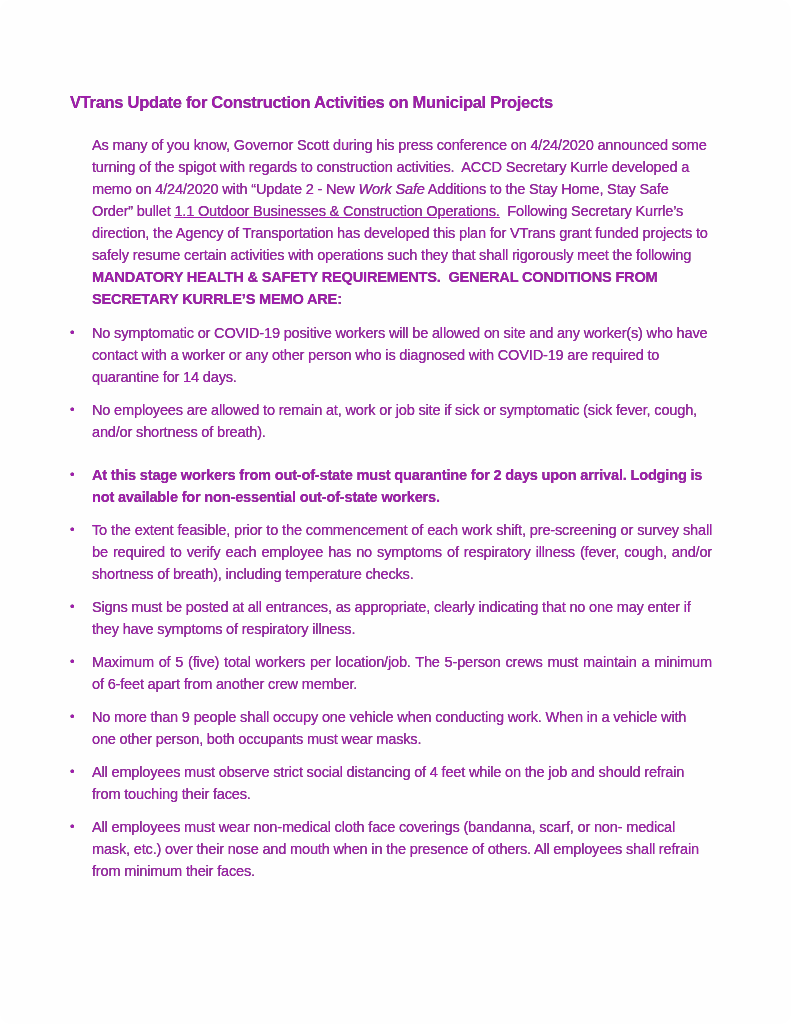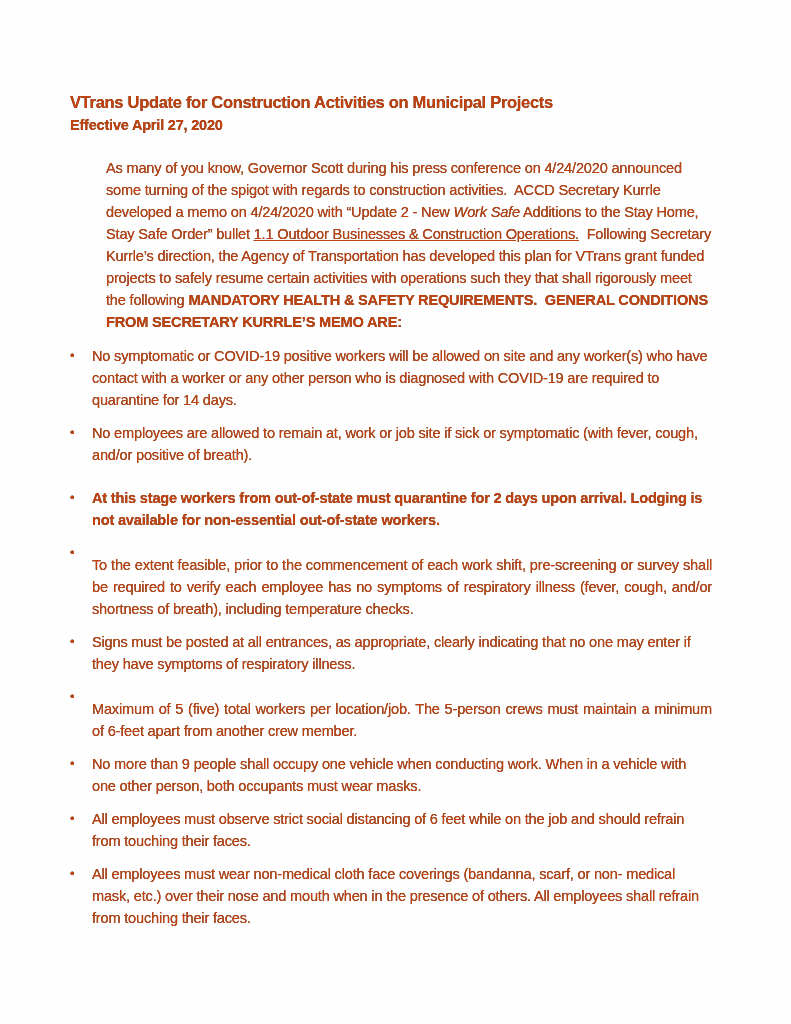--- a/index.html
+++ b/index.html
@@ -8,21 +8,21 @@
     background: #ffffff;
   }
   .page {
     position: relative;
     width: 791px;
     height: 1024px;
     background: #fefefe;
     box-sizing: border-box;
     padding: 92px 79px 40px 70px;
     font-family: "Liberation Sans", "DejaVu Sans", sans-serif;
-    color: #c2410c;
+    color: #a21caf;
     font-size: 14.6px;
     line-height: 22px;
     letter-spacing: -0.2px;
     text-shadow: 0 0 0.3px rgba(0,0,0,0.75);
     overflow: hidden;
     border-radius: 11px;
   }
   .indent {
     margin-left: 22px;
   }
@@ -33,21 +33,21 @@
     letter-spacing: -0.3px;
     margin: 0;
   }
   .doc-subtitle {
     font-size: 14.5px;
     font-weight: 700;
     line-height: 20px;
     margin: 3px 0 0 0;
   }
   .intro {
-    margin: 22px 0 0 36px;
+    margin: 22px 0 0 22px;
     max-width: 620px;
   }
   .seg-normal { font-style: normal; }
   .seg-italic { font-style: italic; }
   .seg-underline { text-decoration: underline; }
   .seg-bold { font-weight: 700; }
   .bullet-list {
     margin-top: 12px;
   }
   .bullet-item {
@@ -56,51 +56,49 @@
     margin-bottom: 11px;
   }
   .bullet-item.extra-gap {
     margin-top: 21px;
   }
   .bullet-item.bold .bullet-text {
     font-weight: 700;
   }
   .bullet-item.justify .bullet-text {
     text-align: justify;
-    margin-top: 12px;
   }
   .bullet-marker {
     flex: 0 0 22px;
     width: 22px;
     font-size: 13px;
     line-height: 22px;
   }
   .bullet-text {
     flex: 1 1 auto;
     max-width: 620px;
   }
 </style>
 </head>
 <body>
 
 <div class="page">
   <h1 class="doc-title indent">VTrans Update for Construction Activities on Municipal Projects</h1>
-  <h2 class="doc-subtitle indent">Effective April 27, 2020</h2>
 
   <p class="intro"><span class="seg-normal">As many of you know, Governor Scott during his press conference on 4/24/2020 announced some turning of the spigot with regards to construction activities.&nbsp; ACCD Secretary Kurrle developed a memo on 4/24/2020 with “Update 2 - New </span><span class="seg-italic">Work Safe</span><span class="seg-normal"> Additions to the Stay Home, Stay Safe Order” bullet </span><span class="seg-underline">1.1 Outdoor Businesses &amp; Construction Operations.</span><span class="seg-normal">&nbsp; Following Secretary Kurrle’s direction, the Agency of Transportation has developed this plan for VTrans grant funded projects to safely resume certain activities with operations such they that shall rigorously meet the following </span><span class="seg-bold">MANDATORY HEALTH &amp; SAFETY REQUIREMENTS.&nbsp; GENERAL CONDITIONS FROM SECRETARY KURRLE’S MEMO ARE:</span></p>
 
   <div class="bullet-list">
 
   <div class="bullet-item">
         <span class="bullet-marker">•</span>
         <span class="bullet-text">No symptomatic or COVID-19 positive workers will be allowed on site and any worker(s) who have contact with a worker or any other person who is diagnosed with COVID-19 are required to quarantine for 14 days.</span>
       </div>
       <div class="bullet-item">
         <span class="bullet-marker">•</span>
-        <span class="bullet-text">No employees are allowed to remain at, work or job site if sick or symptomatic (with fever, cough, and/or positive of breath).</span>
+        <span class="bullet-text">No employees are allowed to remain at, work or job site if sick or symptomatic (sick fever, cough, and/or shortness of breath).</span>
       </div>
       <div class="bullet-item bold extra-gap">
         <span class="bullet-marker">•</span>
         <span class="bullet-text">At this stage workers from out-of-state must quarantine for 2 days upon arrival. Lodging is not available for non-essential out-of-state workers.</span>
       </div>
       <div class="bullet-item justify">
         <span class="bullet-marker">•</span>
         <span class="bullet-text">To the extent feasible, prior to the commencement of each work shift, pre-screening or survey shall be required to verify each employee has no symptoms of respiratory illness (fever, cough, and/or shortness of breath), including temperature checks.</span>
       </div>
       <div class="bullet-item">
@@ -110,20 +108,20 @@
       <div class="bullet-item justify">
         <span class="bullet-marker">•</span>
         <span class="bullet-text">Maximum of 5 (five) total workers per location/job. The 5-person crews must maintain a minimum of 6-feet apart from another crew member.</span>
       </div>
       <div class="bullet-item">
         <span class="bullet-marker">•</span>
         <span class="bullet-text">No more than 9 people shall occupy one vehicle when conducting work. When in a vehicle with one other person, both occupants must wear masks.</span>
       </div>
       <div class="bullet-item">
         <span class="bullet-marker">•</span>
-        <span class="bullet-text">All employees must observe strict social distancing of 6 feet while on the job and should refrain from touching their faces.</span>
+        <span class="bullet-text">All employees must observe strict social distancing of 4 feet while on the job and should refrain from touching their faces.</span>
       </div>
       <div class="bullet-item">
         <span class="bullet-marker">•</span>
-        <span class="bullet-text">All employees must wear non-medical cloth face coverings (bandanna, scarf, or non- medical mask, etc.) over their nose and mouth when in the presence of others. All employees shall refrain from touching their faces.</span>
+        <span class="bullet-text">All employees must wear non-medical cloth face coverings (bandanna, scarf, or non- medical mask, etc.) over their nose and mouth when in the presence of others. All employees shall refrain from minimum their faces.</span>
       </div>
     </div>
 </div>
 
 </body></html>

